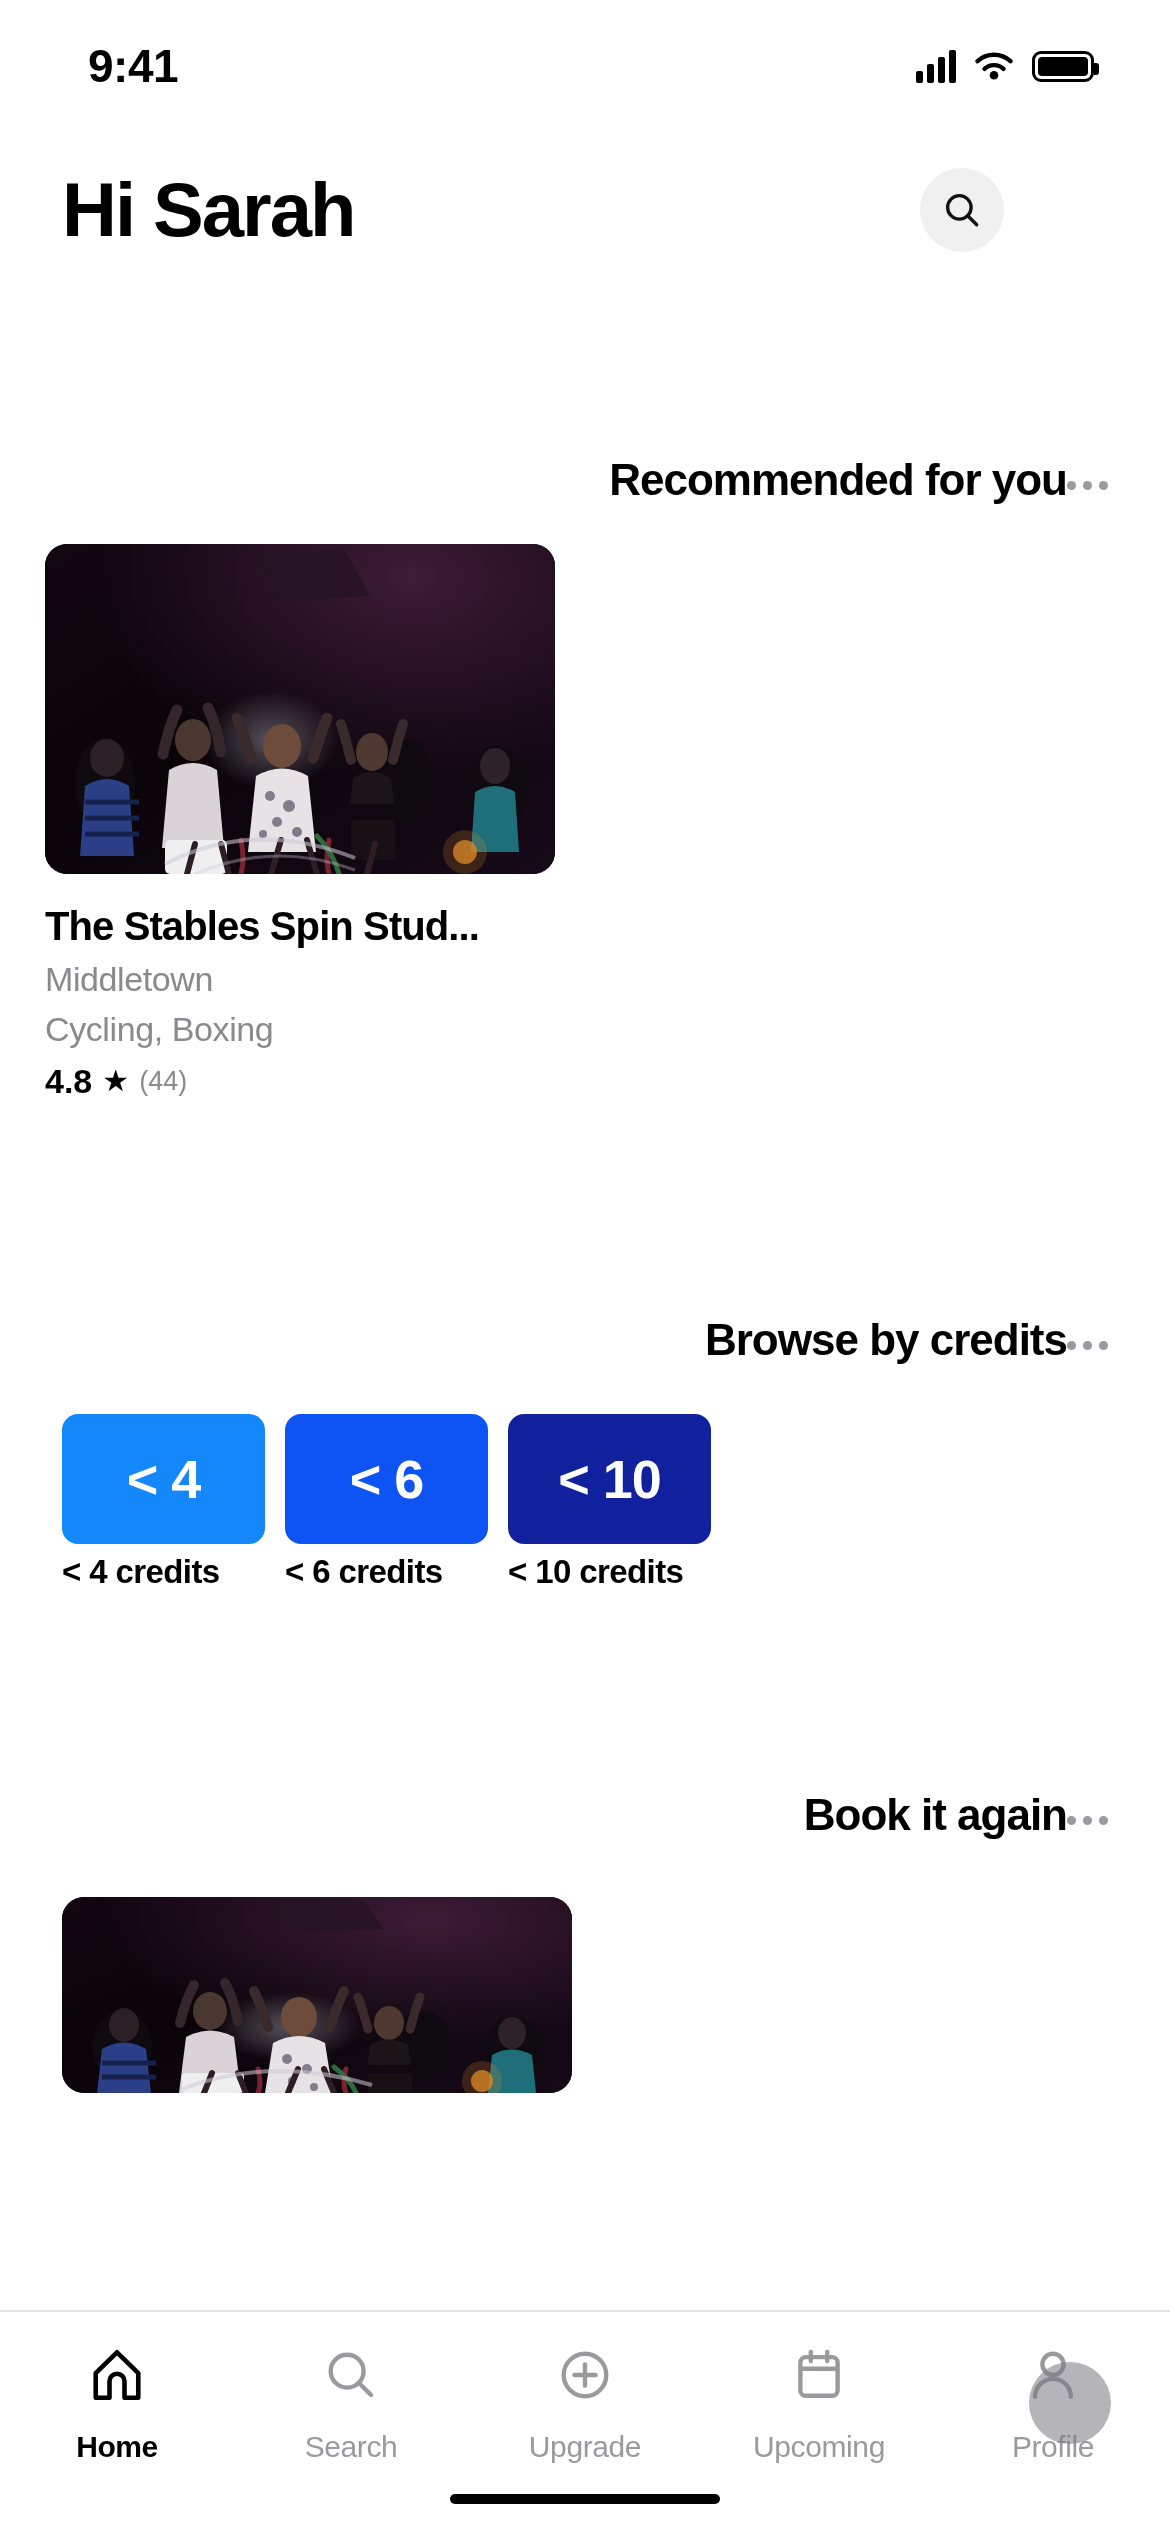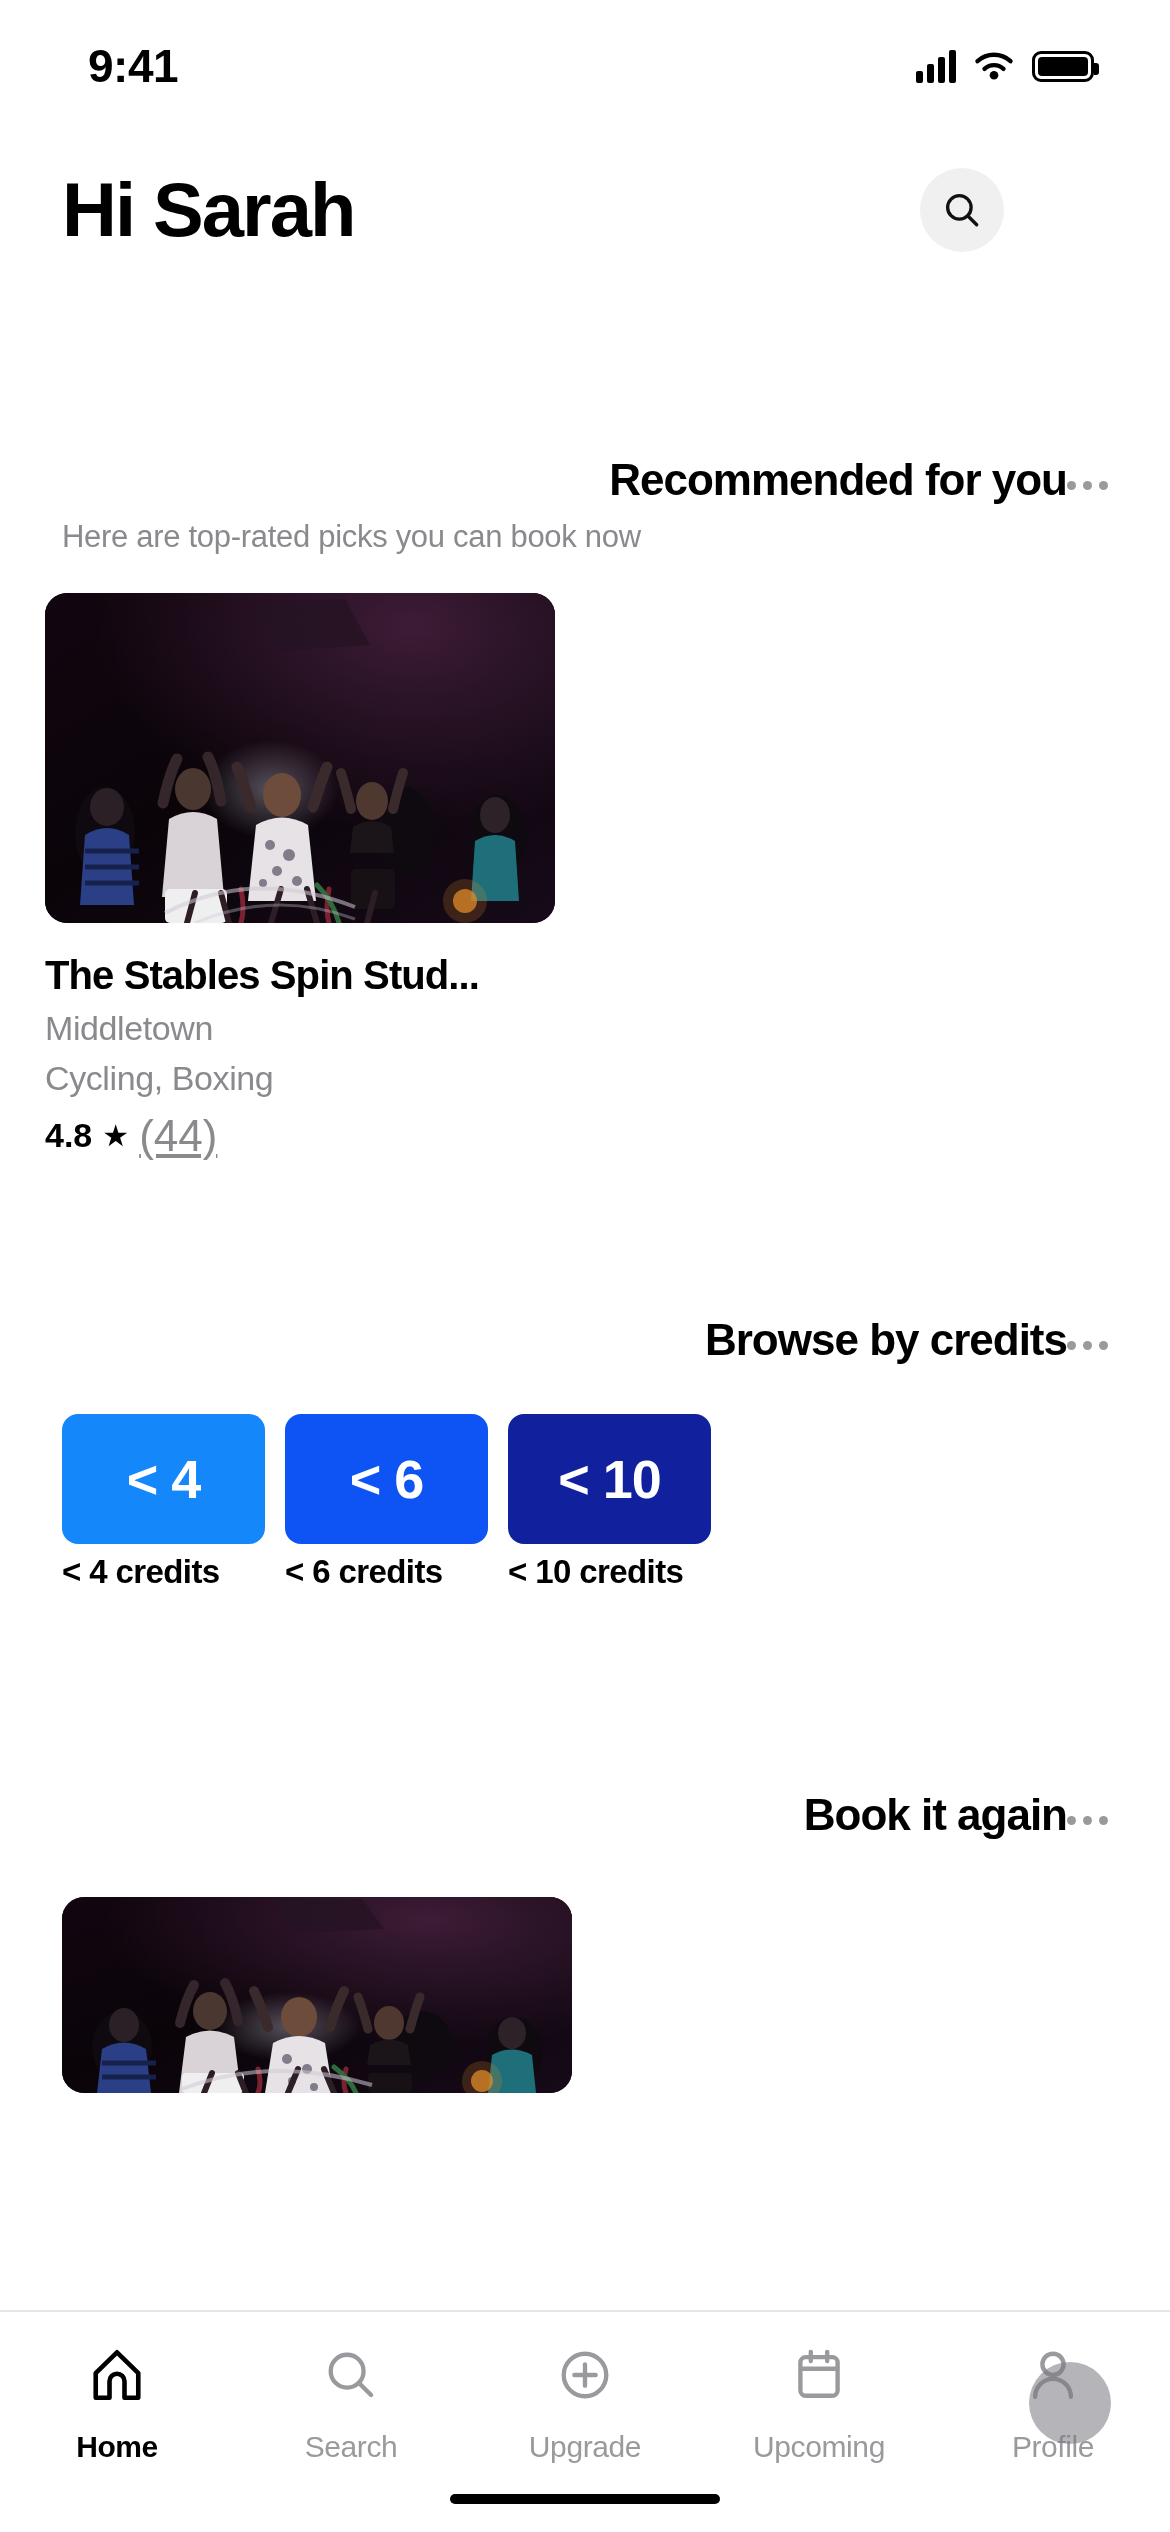--- a/index.html
+++ b/index.html
@@ -85,21 +85,21 @@
     margin-top:30px; white-space:nowrap;
   }
   .studio-loc, .studio-cats {
     font-size:34px; color:#8a8a8e; letter-spacing:-0.4px; margin-top:11px;
   }
   .studio-rating {
     display:flex; align-items:center; gap:10px; margin-top:13px;
   }
   .rating-score { font-size:34px; font-weight:700; color:#000; }
   .rating-star { font-size:30px; color:#000; line-height:1; }
-  .rating-count { font-size:44px; color:#8a8a8e;text-decoration:underline; }
+  .rating-count { font-size:27px; color:#8a8a8e; }
 
   
   #sec-credits { position:absolute; top:1315px; left:0; width:1170px; }
   .credit-row {
     display:flex; gap:20px; padding:0 62px; margin-top:48px;
   }
   .credit-col { width:203px; flex:none; }
   .credit-tile {
     width:203px; height:130px; border-radius:16px;
     display:flex; align-items:center; justify-content:center;
@@ -178,21 +178,20 @@
 
   <div id="sec-recommended">
     <div class="section-head">
       <div class="section-title">Recommended for you</div>
       <div class="dots">
           <i></i>
           <i></i>
           <i></i>
         </div>
     </div>
-    <div class="section-sub">Here are top-rated picks you can book now</div>
 
     <div class="studio-card">
       <div class="studio-photo">
         <svg viewBox="0 0 510 330" preserveAspectRatio="none">
           <defs>
             <linearGradient id="bgRoom" x1="0" y1="0" x2="1" y2="1">
               <stop offset="0%" stop-color="#120610"></stop>
               <stop offset="45%" stop-color="#0a0409"></stop>
               <stop offset="100%" stop-color="#160a18"></stop>
             </linearGradient>

